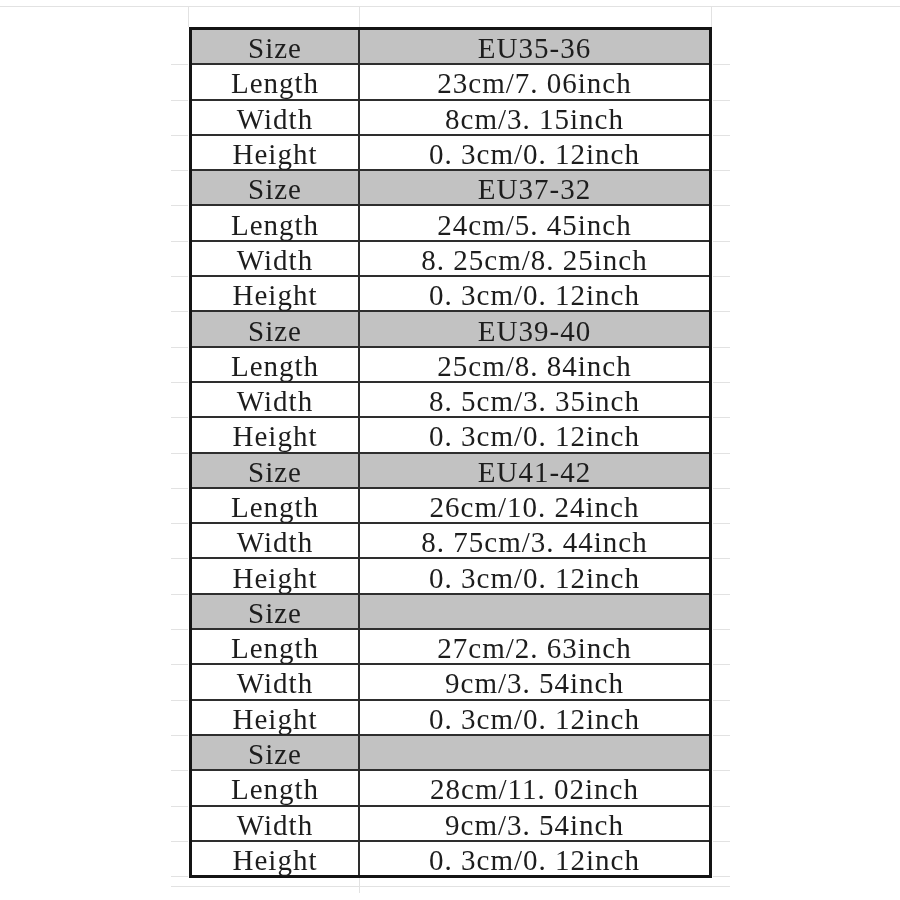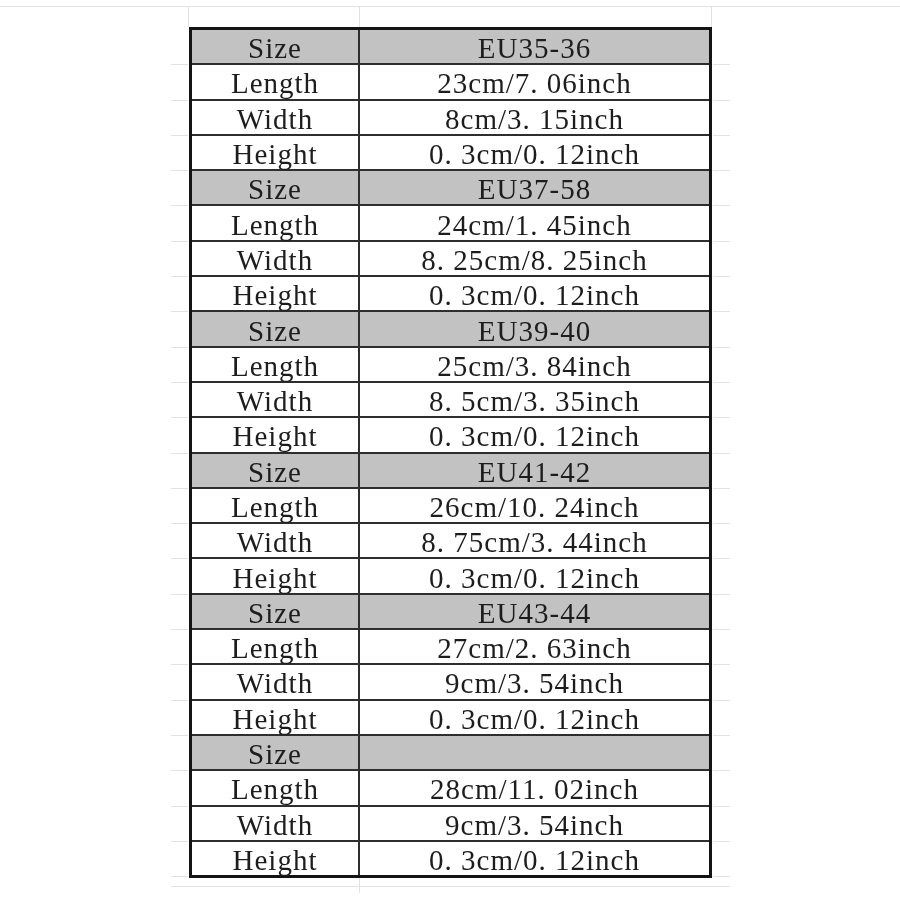--- a/index.html
+++ b/index.html
@@ -97,41 +97,41 @@
       <div class="row">
       <div class="cell label">Width</div>
       <div class="cell value">8cm/3. 15inch</div>
     </div>
       <div class="row">
       <div class="cell label">Height</div>
       <div class="cell value">0. 3cm/0. 12inch</div>
     </div>
       <div class="row header">
       <div class="cell label">Size</div>
-      <div class="cell value">EU37-58</div>
+      <div class="cell value">EU37-32</div>
     </div>
       <div class="row">
       <div class="cell label">Length</div>
-      <div class="cell value">24cm/1. 45inch</div>
+      <div class="cell value">24cm/5. 45inch</div>
     </div>
       <div class="row">
       <div class="cell label">Width</div>
       <div class="cell value">8. 25cm/8. 25inch</div>
     </div>
       <div class="row">
       <div class="cell label">Height</div>
       <div class="cell value">0. 3cm/0. 12inch</div>
     </div>
       <div class="row header">
       <div class="cell label">Size</div>
       <div class="cell value">EU39-40</div>
     </div>
       <div class="row">
       <div class="cell label">Length</div>
-      <div class="cell value">25cm/3. 84inch</div>
+      <div class="cell value">25cm/8. 84inch</div>
     </div>
       <div class="row">
       <div class="cell label">Width</div>
       <div class="cell value">8. 5cm/3. 35inch</div>
     </div>
       <div class="row">
       <div class="cell label">Height</div>
       <div class="cell value">0. 3cm/0. 12inch</div>
     </div>
       <div class="row header">
@@ -145,21 +145,20 @@
       <div class="row">
       <div class="cell label">Width</div>
       <div class="cell value">8. 75cm/3. 44inch</div>
     </div>
       <div class="row">
       <div class="cell label">Height</div>
       <div class="cell value">0. 3cm/0. 12inch</div>
     </div>
       <div class="row header">
       <div class="cell label">Size</div>
-      <div class="cell value">EU43-44</div>
     </div>
       <div class="row">
       <div class="cell label">Length</div>
       <div class="cell value">27cm/2. 63inch</div>
     </div>
       <div class="row">
       <div class="cell label">Width</div>
       <div class="cell value">9cm/3. 54inch</div>
     </div>
       <div class="row">

